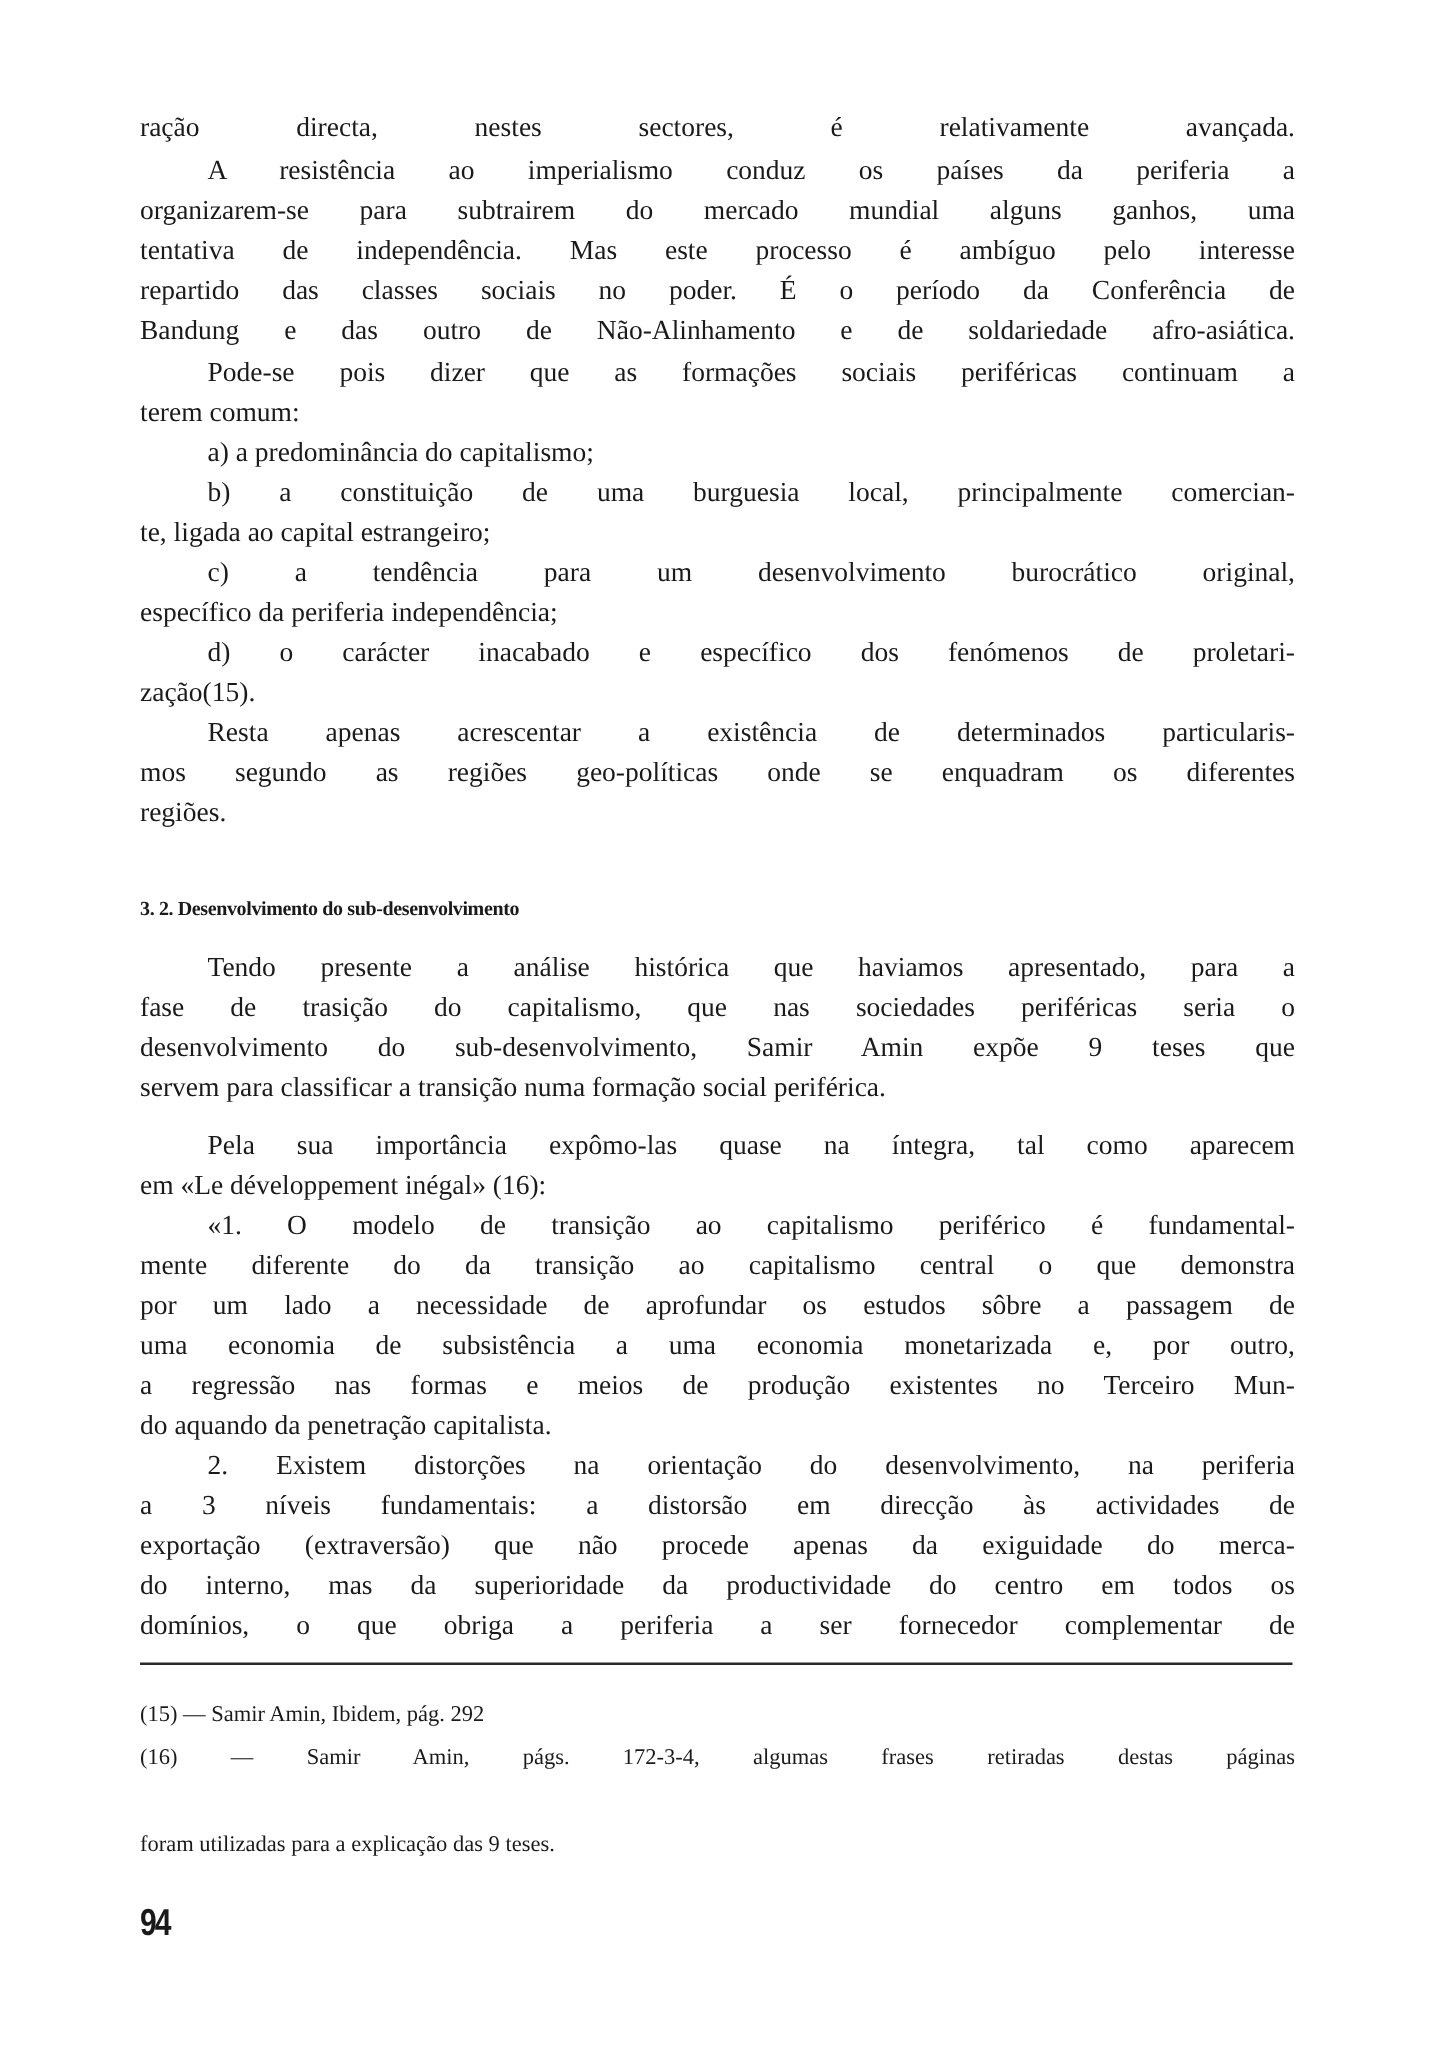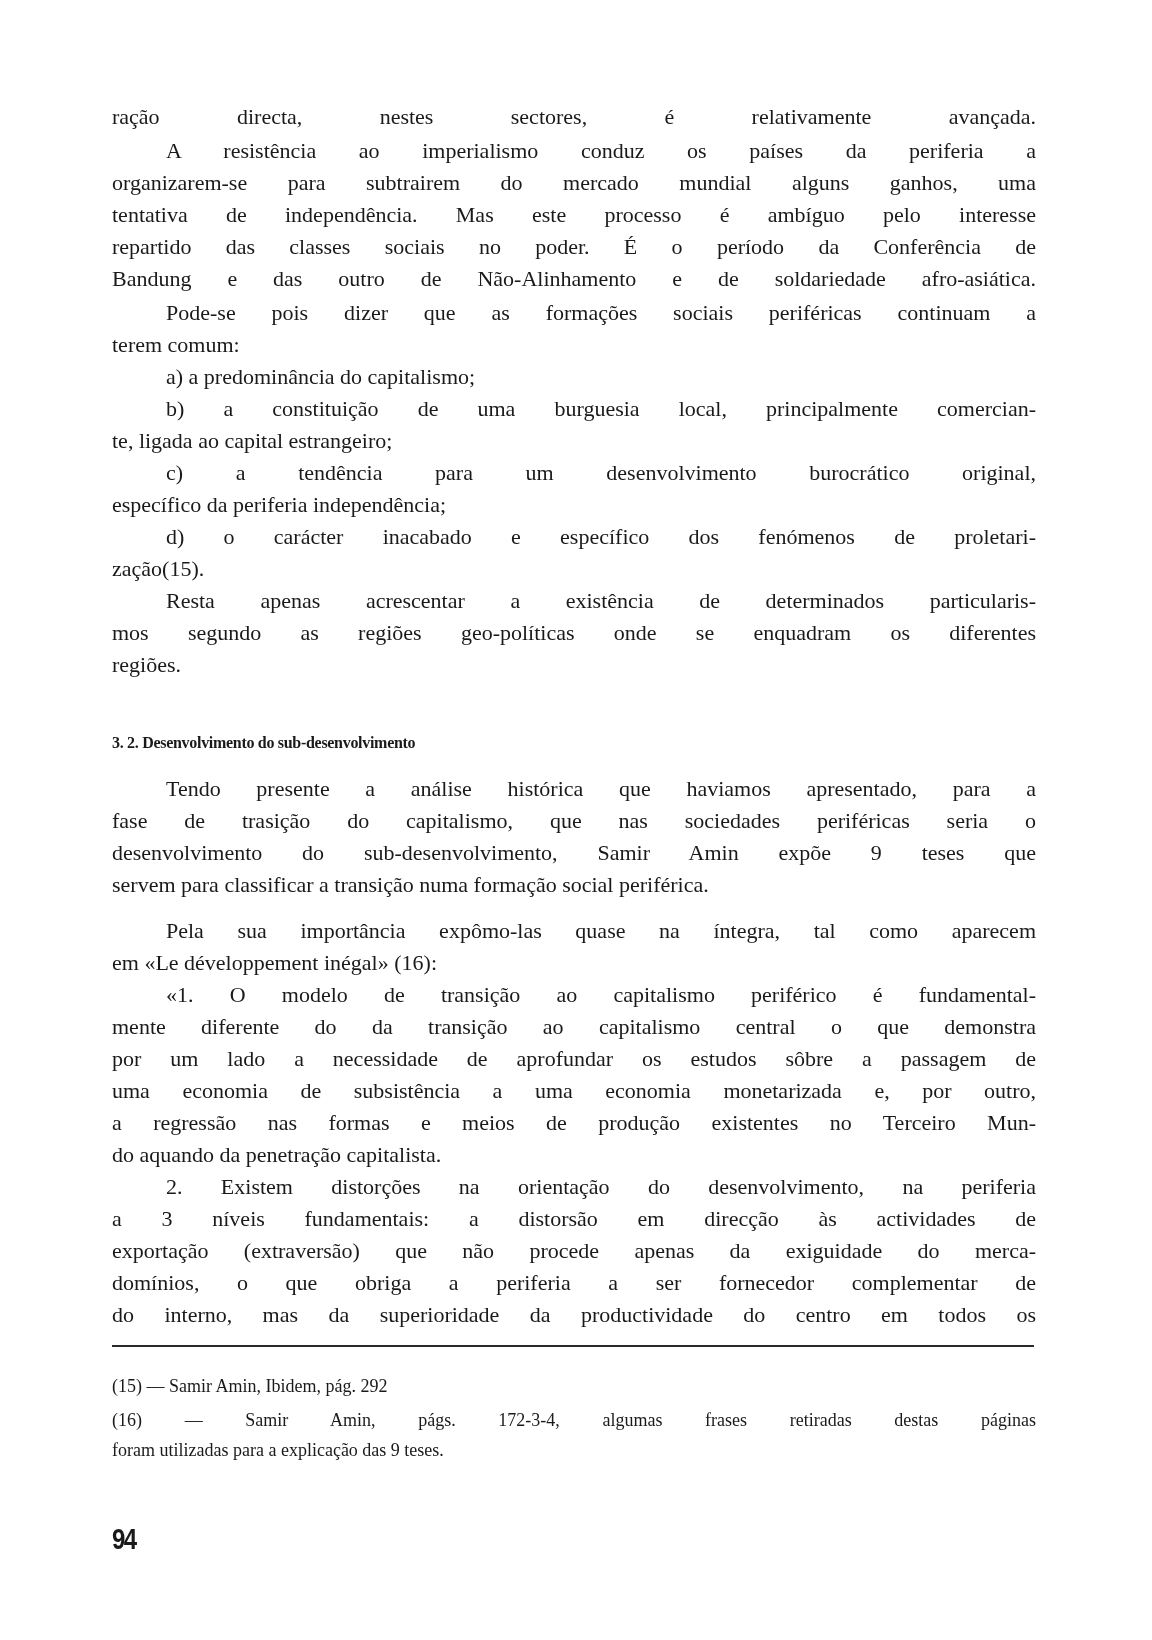--- a/index.html
+++ b/index.html
@@ -2,21 +2,21 @@
 <html><head>
 <meta charset="utf-8">
 <style>
   html, body { margin: 0; padding: 0; background: #ffffff; }
   body {
     width: 1152px; height: 1640px; position: relative; overflow: hidden;
     font-family: "Liberation Serif", "DejaVu Serif", serif;
     color: #1a1a1a;
   }
   .page {
-    position: absolute; left: 112px; top: 101px; width: 924px;
+    position: absolute; left: 112px; top: 86px; width: 924px;
   }
   .line {
     font-size: 22px; line-height: 32px; white-space: nowrap;
     text-align: justify; text-align-last: justify; display: block;
     height: 32px; overflow: visible;
   }
   .line.last { text-align-last: left; }
   .indent { padding-left: 54px; }
   .indent2 { padding-left: 54px; }
   .gap-s { height: 2px; }
@@ -95,26 +95,26 @@
     <span class="line">por um lado a necessidade de aprofundar os estudos sôbre a passagem de</span>
     <span class="line">uma economia de subsistência a uma economia monetarizada e, por outro,</span>
     <span class="line">a regressão nas formas e meios de produção existentes no Terceiro Mun-</span>
     <span class="line last">do aquando da penetração capitalista.</span>
   </div>
 
   <div>
     <span class="line indent">2. Existem distorções na orientação do desenvolvimento, na periferia</span>
     <span class="line">a 3 níveis fundamentais: a distorsão em direcção às actividades de</span>
     <span class="line">exportação (extraversão) que não procede apenas da exiguidade do merca-</span>
+    <span class="line">do interno, mas da superioridade da productividade do centro em todos os</span>
     <span class="line">domínios, o que obriga a periferia a ser fornecedor complementar de</span>
-    <span class="line">do interno, mas da superioridade da productividade do centro em todos os</span>
   </div>
 
   <div class="rule"></div>
 
   <div style="margin-top:22px;">
     <div class="fn">(15) — Samir Amin, Ibidem, pág. 292</div>
     <div class="fn just">(16) — Samir Amin, págs. 172-3-4, algumas frases retiradas destas páginas</div>
-    <div class="fn" style="line-height:26px;">foram utilizadas para a explicação das 9 teses.</div>
+    <div class="fn" style="line-height:26px;margin-top:40px;">foram utilizadas para a explicação das 9 teses.</div>
   </div>
 </div>
 
 <div class="pagenum">94</div>
 
 </body></html>

